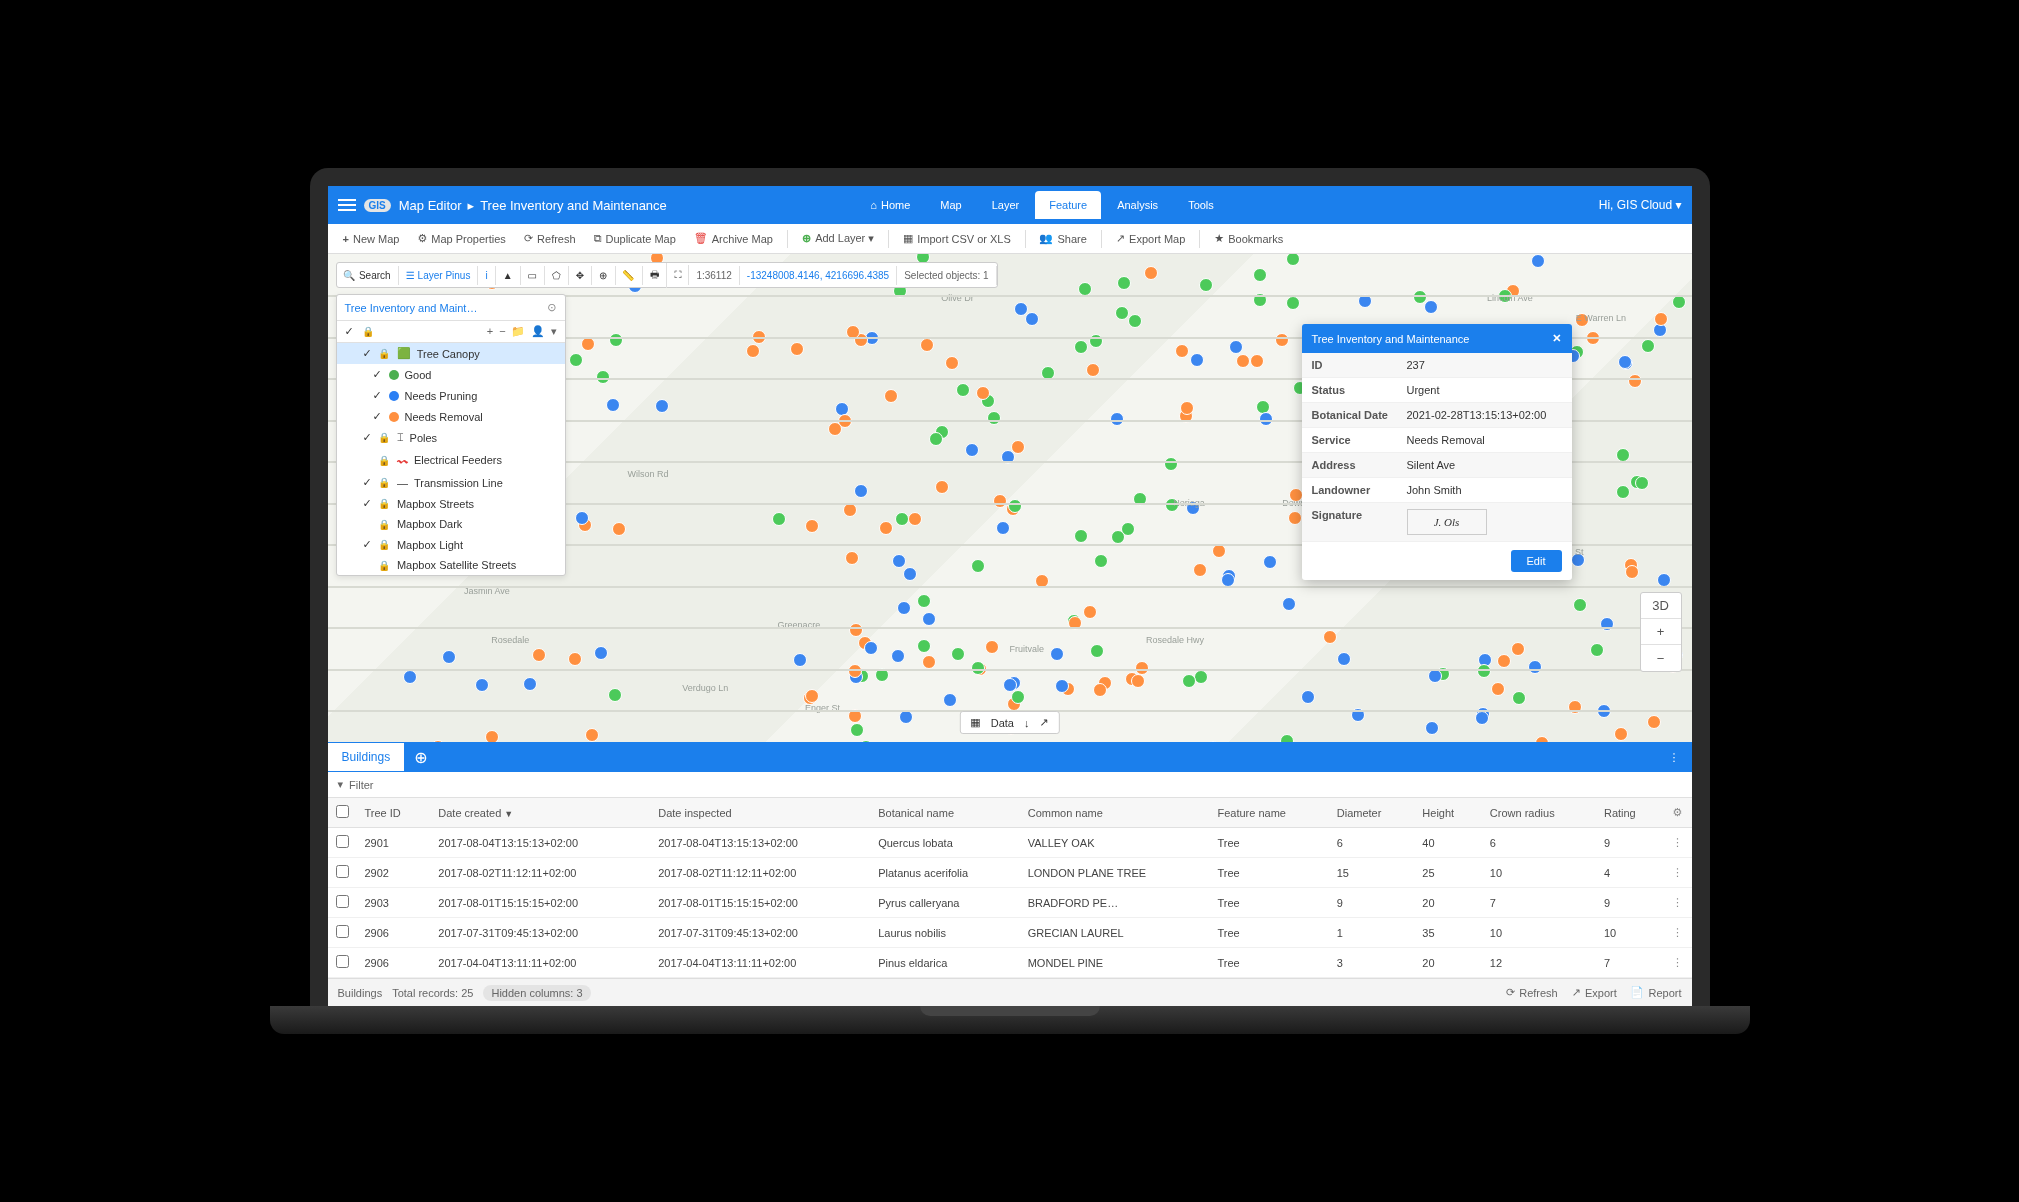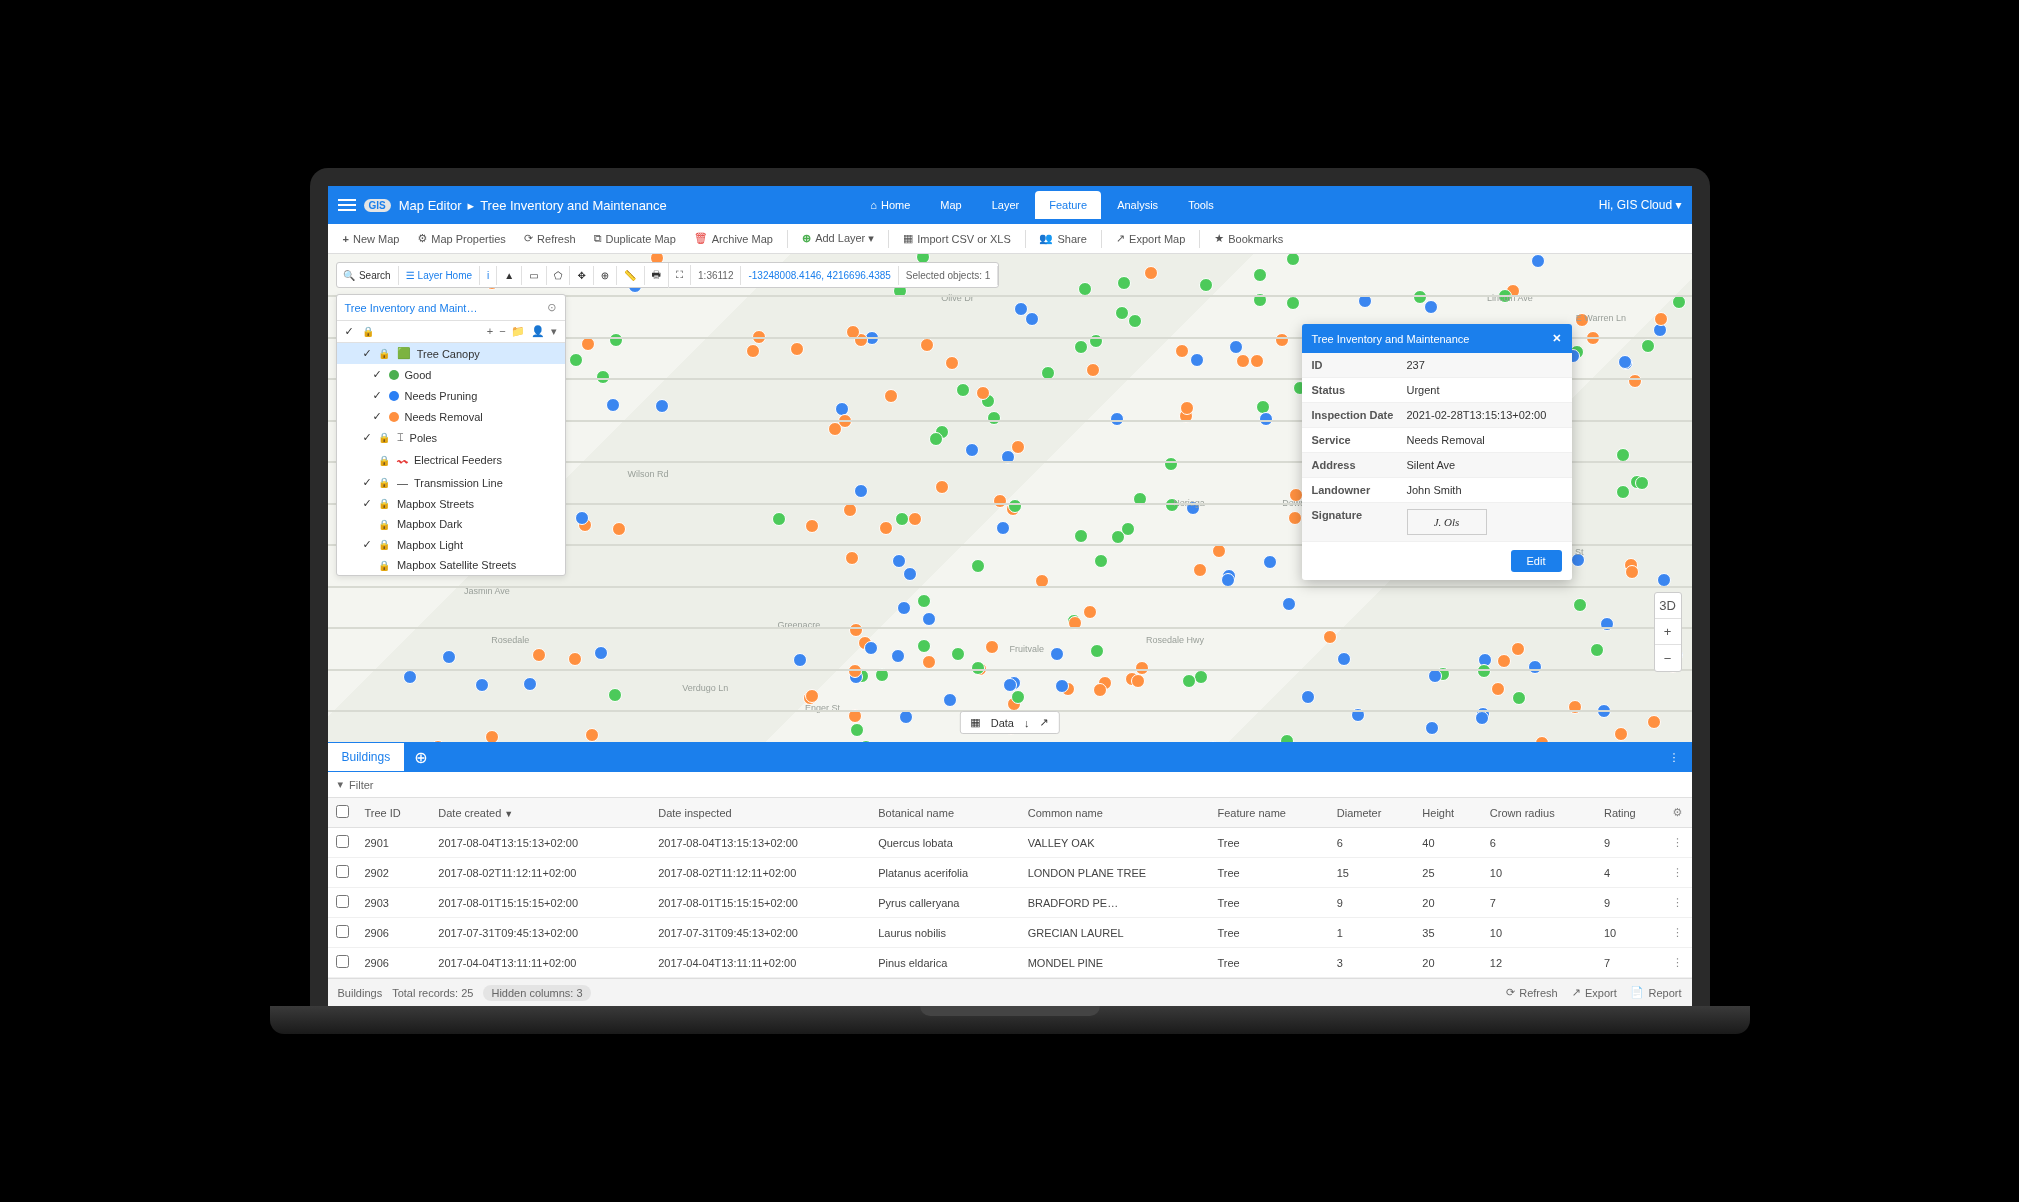--- a/index.html
+++ b/index.html
@@ -72,21 +72,21 @@
 .edit-btn { background:#1b7fec; color:#fff; border:none; padding:5px 16px; border-radius:3px; cursor:pointer; font-size:11px; }
 
 
 .mdot { position:absolute; width:14px; height:14px; border-radius:50%; border:1.5px solid #fff; }
 .mdot.g { background:#4cca5a; }
 .mdot.b { background:#3b86f0; }
 .mdot.o { background:#ff9040; }
 
 
 .map-ctrl { position:absolute; right:10px; bottom:70px; background:#fff; border:1px solid #ccc; border-radius:3px; }
-.map-ctrl div { width:26px; height:26px; display:flex; align-items:center; justify-content:center; border-bottom:1px solid #e0e0e0; cursor:pointer; font-size:13px; color:#555; }
+.map-ctrl div { width:40px; height:26px; display:flex; align-items:center; justify-content:center; border-bottom:1px solid #e0e0e0; cursor:pointer; font-size:13px; color:#555; }
 .map-ctrl div:last-child { border-bottom:none; }
 
 
 .data-toggle { position:absolute; bottom:8px; left:50%; transform:translateX(-50%); background:#fff; border:1px solid #ccc; border-radius:3px; padding:4px 10px; display:flex; gap:10px; align-items:center; cursor:pointer; }
 
 
 .data-tabs { background:#1b7fec; color:#fff; height:30px; display:flex; align-items:center; }
 .data-tab { background:#fff; color:#1b7fec; padding:7px 14px; font-size:12px; }
 .data-add { padding:0 10px; font-size:16px; cursor:pointer; }
 .data-tabs .kebab { margin-left:auto; padding:0 12px; cursor:pointer; }
@@ -463,21 +463,21 @@
             <div class="map-street" style="top: 93.5%;"></div>
           </div>
 
     <div class="map-toolbar">
       <div class="mt-btn">
               <span>🔍</span>
               <span>Search</span>
             </div>
       <div class="mt-btn blue">
               <span>☰</span>
-              <span>Layer Home</span>
+              <span>Layer Pinus</span>
             </div>
       <div class="mt-btn blue">i</div>
       <div class="mt-btn">▲</div>
       <div class="mt-btn">▭</div>
       <div class="mt-btn">⬠</div>
       <div class="mt-btn">✥</div>
       <div class="mt-btn">⊕</div>
       <div class="mt-btn">📏</div>
       <div class="mt-btn">🖶</div>
       <div class="mt-btn">⛶</div>
@@ -573,21 +573,21 @@
       <div id="popup-rows">
               <div class="popup-row alt">
                 <div class="k">ID</div>
                 <div class="v">237</div>
               </div>
               <div class="popup-row">
                 <div class="k">Status</div>
                 <div class="v">Urgent</div>
               </div>
               <div class="popup-row alt">
-                <div class="k">Inspection Date</div>
+                <div class="k">Botanical Date</div>
                 <div class="v">2021-02-28T13:15:13+02:00</div>
               </div>
               <div class="popup-row">
                 <div class="k">Service</div>
                 <div class="v">Needs Removal</div>
               </div>
               <div class="popup-row alt">
                 <div class="k">Address</div>
                 <div class="v">Silent Ave</div>
               </div>

